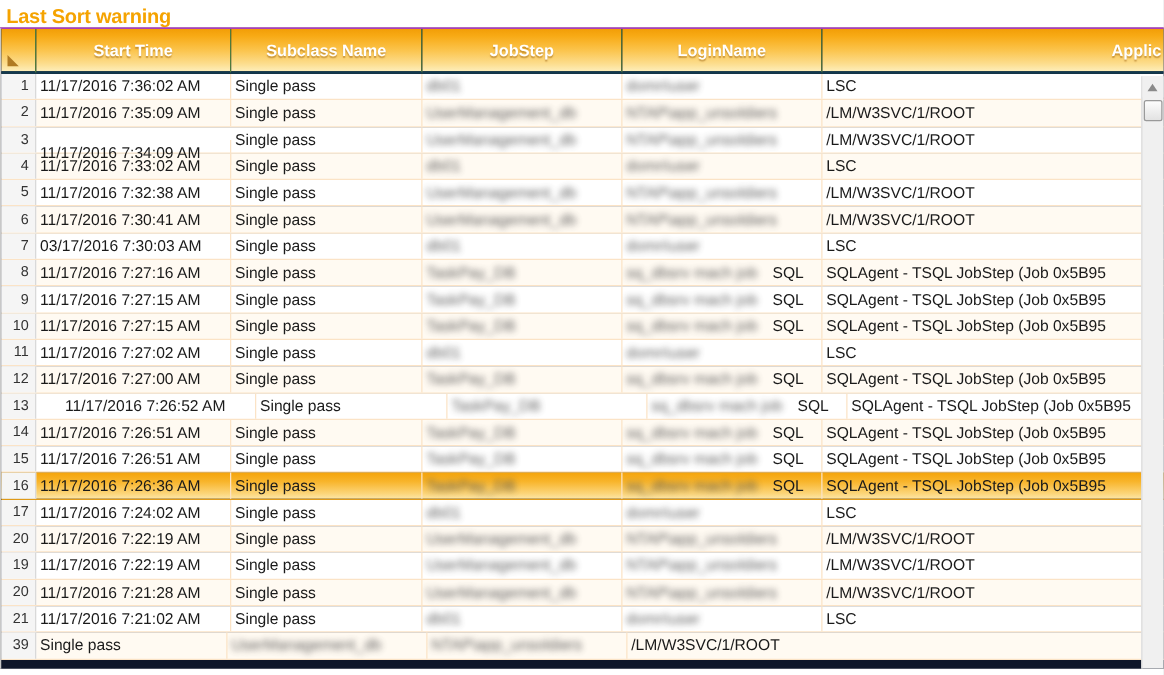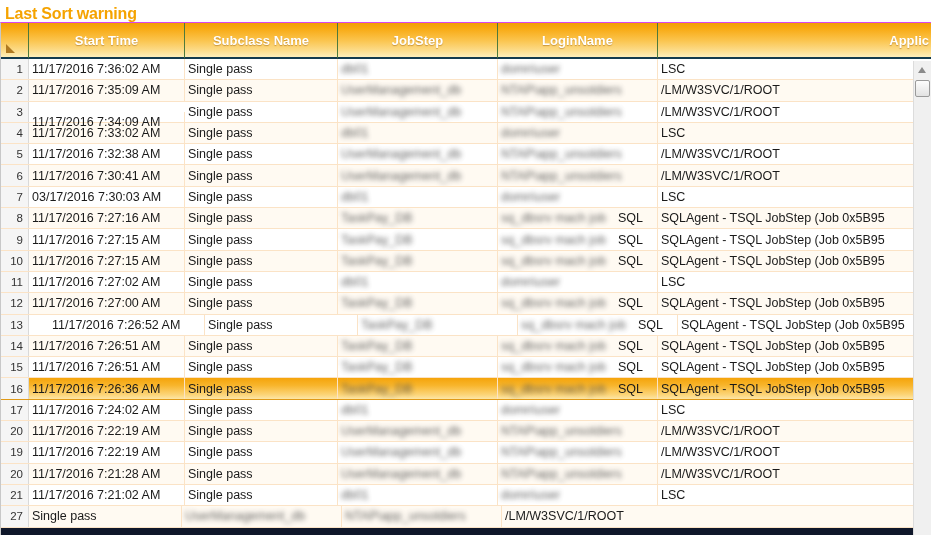--- a/index.html
+++ b/index.html
@@ -464,21 +464,21 @@
         <div class="cell" style="width: 153px;">Single pass</div>
         <div class="cell" style="width: 160px;">
           <span class="redact">db01</span>
         </div>
         <div class="cell cell-login" style="width: 160px;">
           <span class="redact" style="flex: 1 1 0%;">domn\user</span>
         </div>
         <div class="cell cell-last">LSC</div>
       </div>
       <div class="row alt">
-        <div class="cell cell-num">27</div>
+        <div class="cell cell-num">39</div>
         <div class="cell" style="width: 153px;">Single pass</div>
         <div class="cell" style="width: 160px;">
           <span class="redact">UserManagement_db</span>
         </div>
         <div class="cell cell-login" style="width: 160px;">
           <span class="redact" style="flex: 1 1 0%;">NTAP\app_unsoldiers</span>
         </div>
         <div class="cell cell-last">/LM/W3SVC/1/ROOT</div>
       </div>
     </div>

